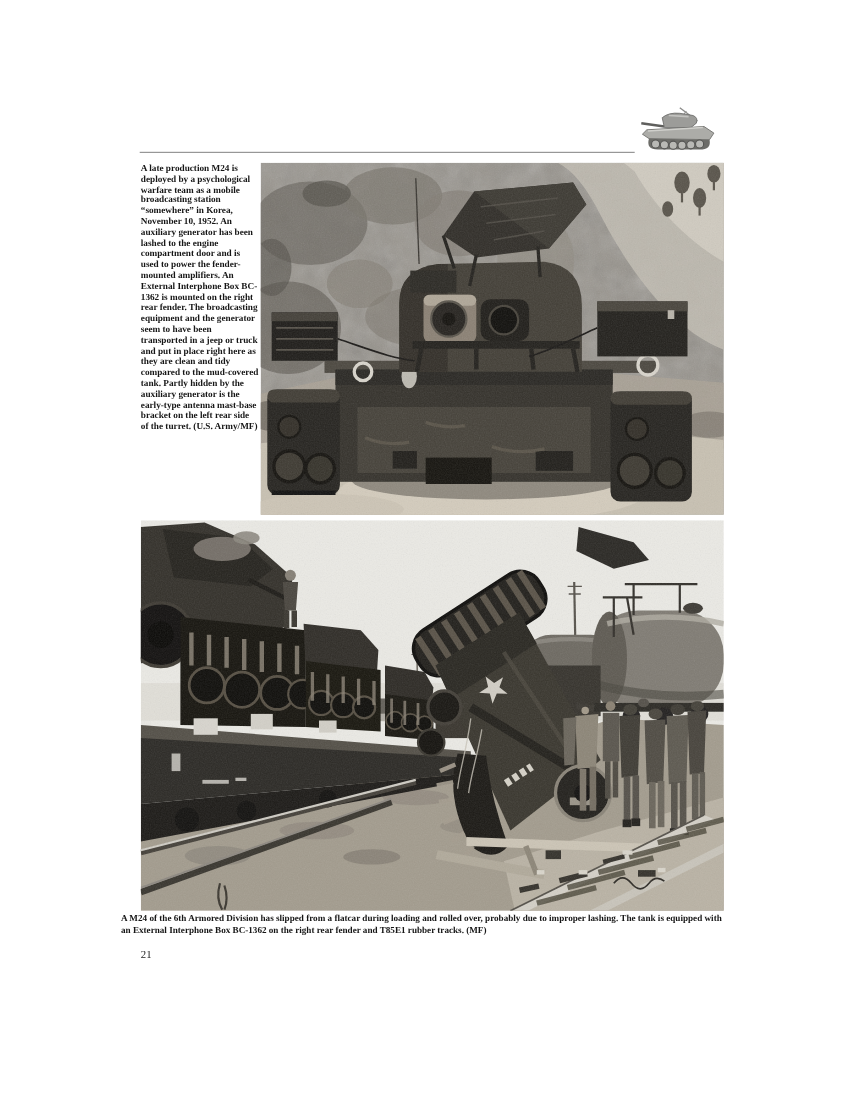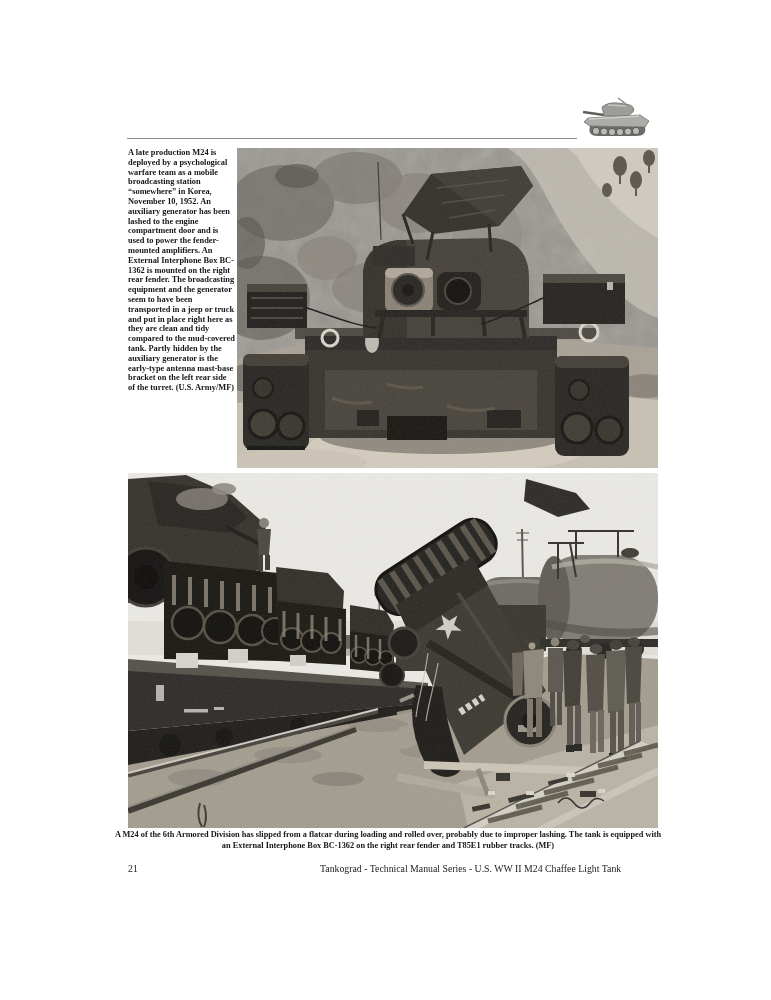--- a/index.html
+++ b/index.html
@@ -6,21 +6,21 @@
   .page{position:relative;width:771px;height:880px;background:#ffffff;overflow:hidden;
         font-family:"Liberation Serif","DejaVu Serif",serif;}
   .logo{position:absolute;left:574px;top:93px;width:86px;height:47px;}
   .rule{position:absolute;left:127px;top:138px;width:450px;height:1px;background:#8c8c8c;}
   .side-caption{position:absolute;left:128px;top:148px;width:107px;
         font-weight:bold;font-size:8.4px;line-height:9.8px;color:#161616;text-align:left;}
   .photo1{position:absolute;left:237px;top:148px;width:421px;height:320px;margin:0;}
   .photo2{position:absolute;left:128px;top:473px;width:530px;height:355px;margin:0;}
   .photo1 svg,.photo2 svg,.logo svg{display:block;width:100%;height:100%;}
   .caption2{position:absolute;left:110px;top:830px;width:556px;margin:0;
-        font-weight:bold;font-size:8.3px;line-height:10.6px;color:#161616;text-align:center;}
+        font-weight:bold;font-size:8.3px;line-height:10.6px;color:#161616;text-align:left;}
   .pageno{position:absolute;left:128px;top:863px;font-size:9.8px;color:#222222;text-align:center;}
   .footer-title{position:absolute;left:320px;top:863px;font-size:9.8px;color:#222222;white-space:nowrap;}
 </style>
 </head>
 <body>
 
 <div class="page">
 
   <div class="logo">
     <svg viewBox="0 0 86 47">
@@ -363,15 +363,14 @@
         </g>
         <path d="M430,330 q8,-10 16,0 q8,10 16,0 q6,-8 14,-2" stroke="#2e2b26" stroke-width="1.5" fill="none"></path>
       </g>
       <rect width="530" height="355" filter="url(#grain2)" opacity="0.13"></rect>
     </svg>
   </figure>
 
   <p class="caption2">A M24 of the 6th Armored Division has slipped from a flatcar during loading and rolled over, probably due to improper lashing. The tank is equipped with an External Interphone Box BC-1362 on the right rear fender and T85E1 rubber tracks. (MF)</p>
 
   <span class="pageno">21</span>
-  <span class="footer-title">Tankograd - Technical Manual Series - U.S. WW II M24 Chaffee Light Tank</span>
 
 </div>
 
 </body></html>

